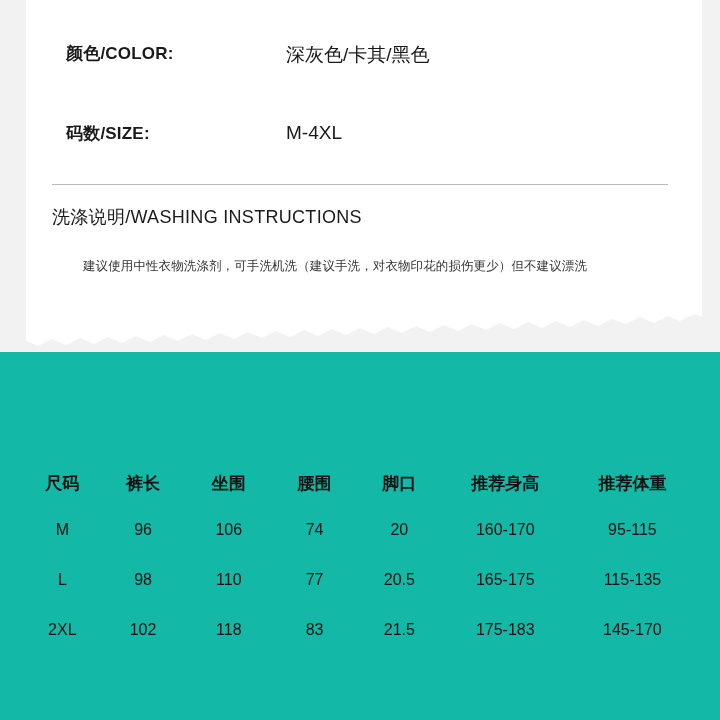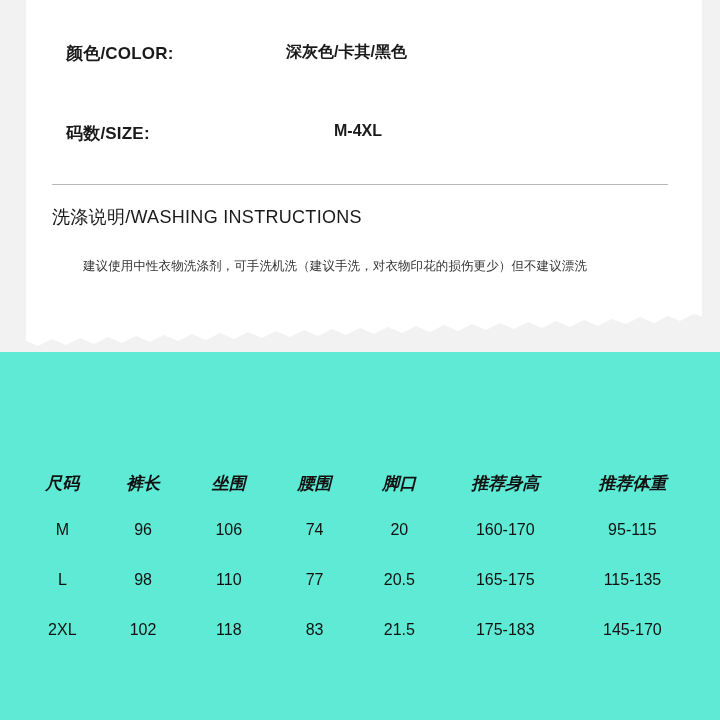--- a/index.html
+++ b/index.html
@@ -10,21 +10,21 @@
     width: 720px;
     height: 720px;
     background: #f2f2f2;
     font-family: "Liberation Sans", sans-serif;
     overflow: hidden;
   }
   .page {
     position: relative;
     width: 720px;
     height: 720px;
-    background: #5eead4;
+    background: #14b8a6;
   }
 
   
   .paper-panel {
     position: absolute;
     top: 0;
     left: 0;
     width: 720px;
     height: 352px;
     background: #ffffff;
@@ -60,29 +60,29 @@
     display: flex;
     align-items: baseline;
   }
   .spec-label {
     font-size: 17px;
     font-weight: bold;
     color: #1a1a1a;
     letter-spacing: 0.2px;
   }
   .spec-value {
-    font-size: 16px;
+    font-size: 19px;
     color: #1a1a1a;
-    font-weight: bold;
+    font-weight: normal;
   }
 
   .row-color { top: 42px; left: 66px; }
   .row-color .spec-value { position: absolute; left: 220px; white-space: nowrap; }
   .row-size { top: 122px; left: 66px; }
-  .row-size .spec-value { position: absolute; left: 220px; white-space: nowrap; margin-left: 48px; }
+  .row-size .spec-value { position: absolute; left: 220px; white-space: nowrap; }
 
   .divider {
     position: absolute;
     top: 184px;
     left: 52px;
     width: 616px;
     height: 1px;
     background: #b9b9b9;
   }
 
@@ -130,21 +130,20 @@
     width: 672px;
     border-collapse: collapse;
     table-layout: fixed;
   }
   .size-table th {
     font-size: 17px;
     font-weight: bold;
     color: #111111;
     padding: 0 0 26px 0;
     text-align: center;
-    font-style: italic;
   }
   .size-table td {
     font-size: 16px;
     color: #111111;
     padding: 0 0 32px 0;
     text-align: center;
     font-weight: normal;
   }
   .col-0 { width: 76px; }
   .col-1 { width: 84px; }

